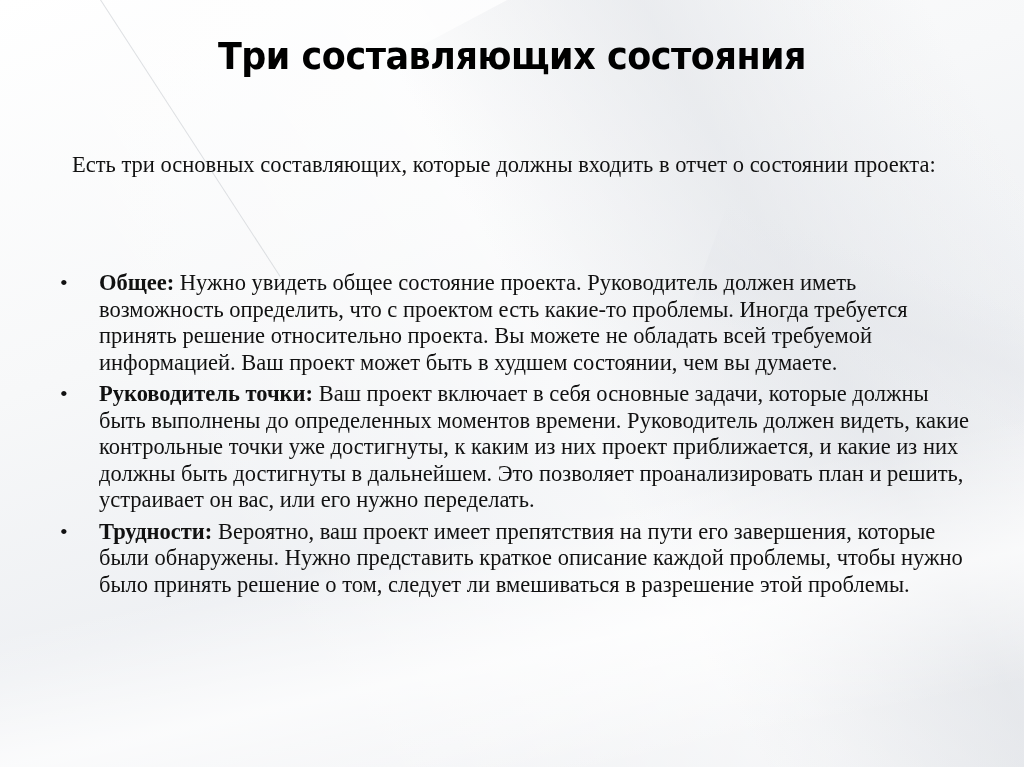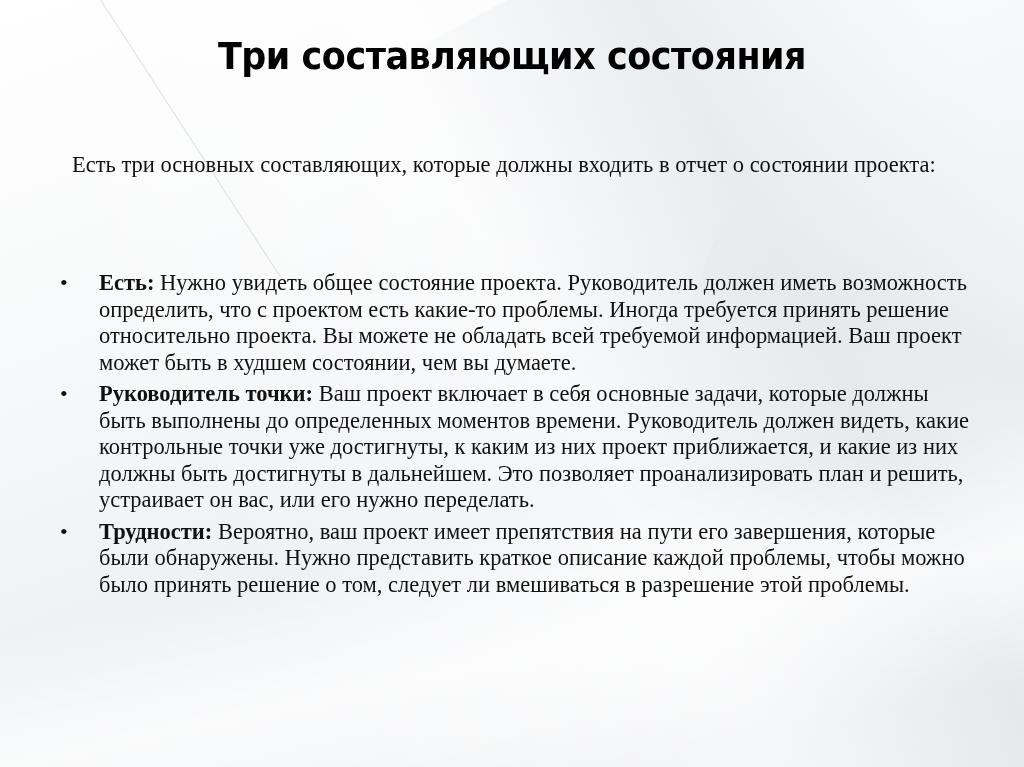--- a/index.html
+++ b/index.html
@@ -121,27 +121,27 @@
   <div class="swoosh s4"></div>
   <div class="thin-line"></div>
 
   <h1 class="title">Три составляющих состояния</h1>
 
   <p class="intro">Есть три основных составляющих, которые должны входить в отчет о состоянии проекта:</p>
 
   <ul class="bullets">
     <li class="bullet-item">
       <span class="bullet-dot">•</span>
-      <span class="bullet-term">Есть:</span>
+      <span class="bullet-term">Общее:</span>
       <span>Нужно увидеть общее состояние проекта. Руководитель должен иметь возможность определить, что с проектом есть какие-то проблемы. Иногда требуется принять решение относительно проекта. Вы можете не обладать всей требуемой информацией. Ваш проект может быть в худшем состоянии, чем вы думаете.</span>
     </li>
     <li class="bullet-item">
       <span class="bullet-dot">•</span>
       <span class="bullet-term">Руководитель точки:</span>
       <span>Ваш проект включает в себя основные задачи, которые должны быть выполнены до определенных моментов времени. Руководитель должен видеть, какие контрольные точки уже достигнуты, к каким из них проект приближается, и какие из них должны быть достигнуты в дальнейшем. Это позволяет проанализировать план и решить, устраивает он вас, или его нужно переделать.</span>
     </li>
     <li class="bullet-item">
       <span class="bullet-dot">•</span>
       <span class="bullet-term">Трудности:</span>
-      <span>Вероятно, ваш проект имеет препятствия на пути его завершения, которые были обнаружены. Нужно представить краткое описание каждой проблемы, чтобы можно было принять решение о том, следует ли вмешиваться в разрешение этой проблемы.</span>
+      <span>Вероятно, ваш проект имеет препятствия на пути его завершения, которые были обнаружены. Нужно представить краткое описание каждой проблемы, чтобы нужно было принять решение о том, следует ли вмешиваться в разрешение этой проблемы.</span>
     </li>
   </ul>
 </div>
 
 </body></html>

